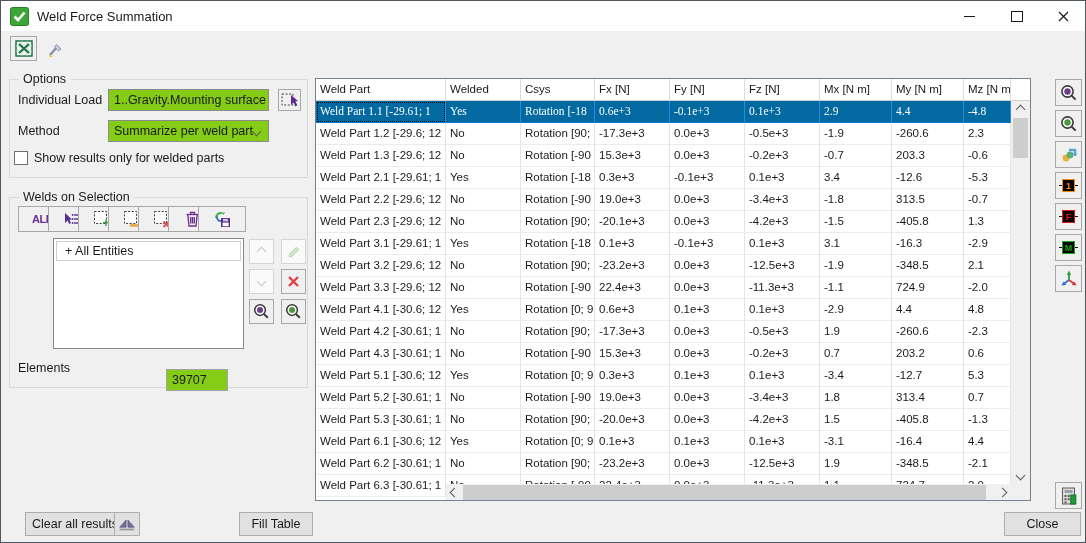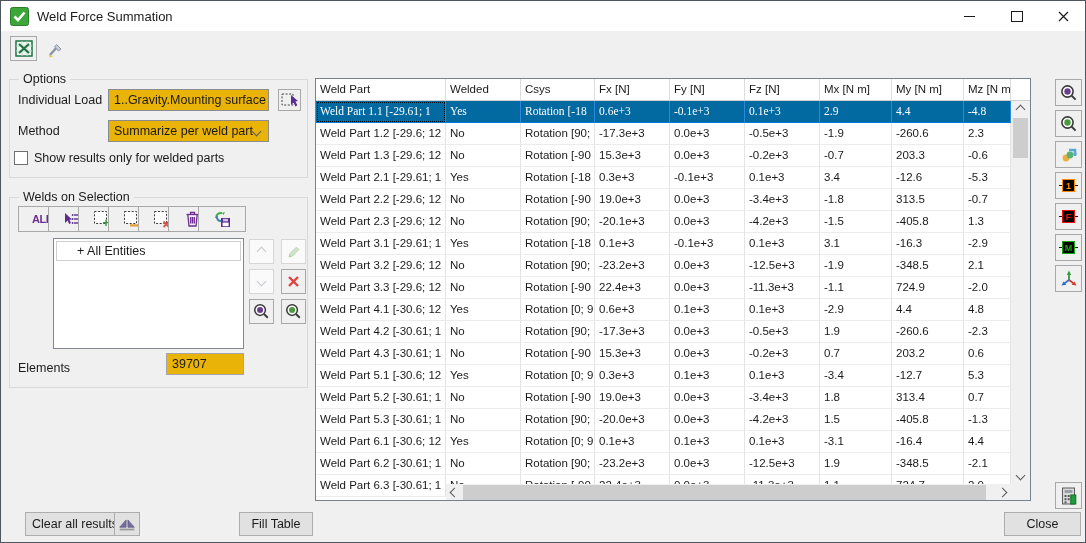--- a/index.html
+++ b/index.html
@@ -11,21 +11,21 @@
   .title-icon{position:absolute;left:9px;top:6px;width:19px;height:19px;}
   .title-text{position:absolute;left:36px;top:8px;font-size:13px;}
   .winbtn{position:absolute;top:0;width:47px;height:30px;display:flex;align-items:center;justify-content:center;}
   .min-glyph{width:11px;height:0;border-top:1px solid #1a1a1a;}
   .max-glyph{width:10px;height:9px;border:1px solid #1a1a1a;}
   
   .btn{position:absolute;background:#e1e1e1;border:1px solid #adadad;box-sizing:border-box;
        display:flex;align-items:center;justify-content:center;font-size:12.5px;cursor:default;}
   .tbtn{position:absolute;width:48px;height:26px;background:#f0f0f0;border:1px solid #a8a8a8;
         box-sizing:border-box;display:flex;align-items:center;justify-content:center;}
-  .field{position:absolute;background:#eab308;border:1px solid #8b8b8b;box-sizing:border-box;
+  .field{position:absolute;background:#84cc16;border:1px solid #8b8b8b;box-sizing:border-box;
          padding:0 5px;display:flex;align-items:center;white-space:nowrap;overflow:hidden;}
   .group{position:absolute;border:1px solid #d9d9d9;box-sizing:border-box;}
   .group-label{position:absolute;background:#f0f0f0;padding:0 4px;font-size:12.5px;}
   .lbl{position:absolute;white-space:nowrap;}
   .chev{display:inline-block;width:6px;height:6px;border-right:1px solid #5a5a5a;border-bottom:1px solid #5a5a5a;}
   .chev.up{transform:rotate(-135deg);}  .chev.down{transform:rotate(45deg);}
   .chev.left{transform:rotate(135deg);} .chev.right{transform:rotate(-45deg);}
   .chev.lite{border-color:#c3c7cc;}
   
   .tframe{position:absolute;left:314px;top:77px;width:716px;height:423px;background:#ffffff;
@@ -52,21 +52,21 @@
   .hthumb{position:absolute;left:17px;top:1px;width:523px;height:15px;background:#cdcdcd;}
   
   .all-txt{color:#6b2d91;font-weight:bold;font-size:11px;letter-spacing:-0.5px;}
   .lab-ico{display:flex;align-items:center;}
   .lab-dash{width:3px;height:1px;background:#111;}
   .lab-box{width:13px;height:13px;background:#000;display:flex;align-items:center;justify-content:center;
            font-size:9px;font-weight:bold;box-sizing:border-box;}
   
   .listbox{position:absolute;left:52px;top:237px;width:191px;height:111px;background:#fff;
            border:1px solid #828790;box-sizing:border-box;}
-  .listitem{margin:2px;height:20px;line-height:19px;padding-left:20px;border:1px solid #cfcfcf;
+  .listitem{margin:2px;height:20px;line-height:19px;padding-left:8px;border:1px solid #cfcfcf;
             box-sizing:border-box;white-space:nowrap;overflow:hidden;}
   .sidebtn{position:absolute;width:25px;height:25px;background:#f0f0f0;border:1px solid #a8a8a8;
            box-sizing:border-box;display:flex;align-items:center;justify-content:center;}
   .sidebtn.dis{border-color:#d6d6d6;background:#fafafa;}
   .checkbox{position:absolute;width:14px;height:14px;background:#fff;border:1px solid #6e6e6e;box-sizing:border-box;}
 </style>
 </head>
 <body>
 
 <div class="window">
@@ -219,21 +219,21 @@
   </div>
   <div class="sidebtn" style="left:280px;top:298px">
     <svg width="19" height="19" viewBox="0 0 20 20">
       <circle cx="8.5" cy="8.5" r="5.6" fill="#fff" stroke="#3a3a3a" stroke-width="1.6"></circle>
       <circle cx="8.5" cy="8.5" r="3.2" fill="#4c9a3d"></circle>
       <path d="M12.6 12.6 L16.6 16.6" stroke="#3a3a3a" stroke-width="2"></path>
     </svg>
   </div>
 
   <span class="lbl" style="left:17px;top:360px">Elements</span>
-  <div class="field" style="left:165px;top:352px;width:78px;height:22px;border-color:#a5a5a5">
+  <div class="field" style="left:165px;top:368px;width:62px;height:22px;border-color:#a5a5a5">
     <span>39707</span>
   </div>
 
   <div class="tframe">
     <div class="thead">
         <div class="hcell c0">Weld Part</div>
         <div class="hcell c1">Welded</div>
         <div class="hcell c2">Csys</div>
         <div class="hcell c3">Fx [N]</div>
         <div class="hcell c4">Fy [N]</div>

